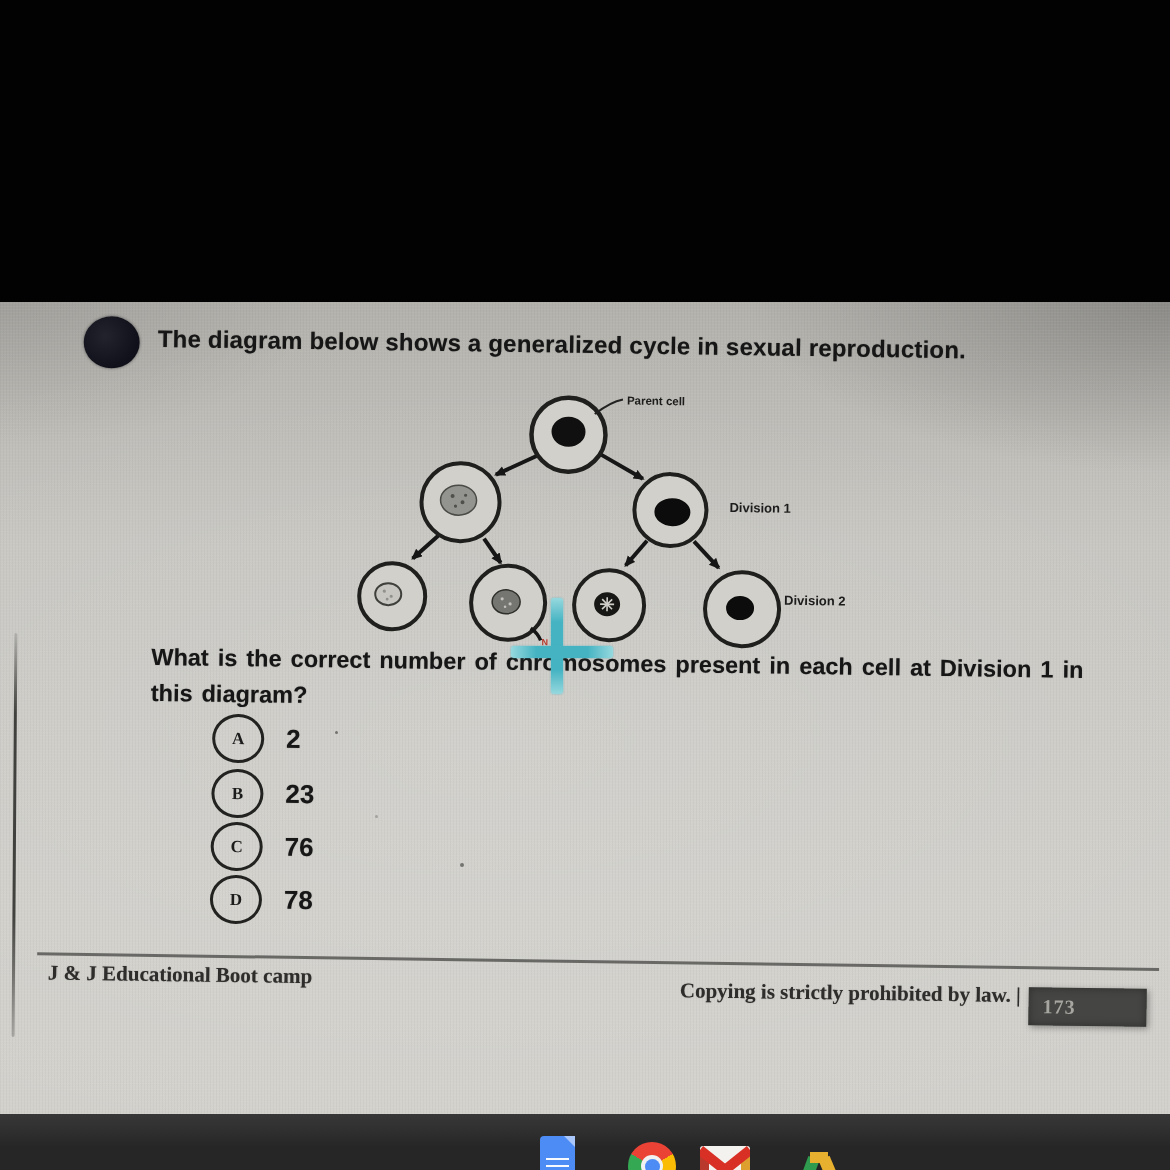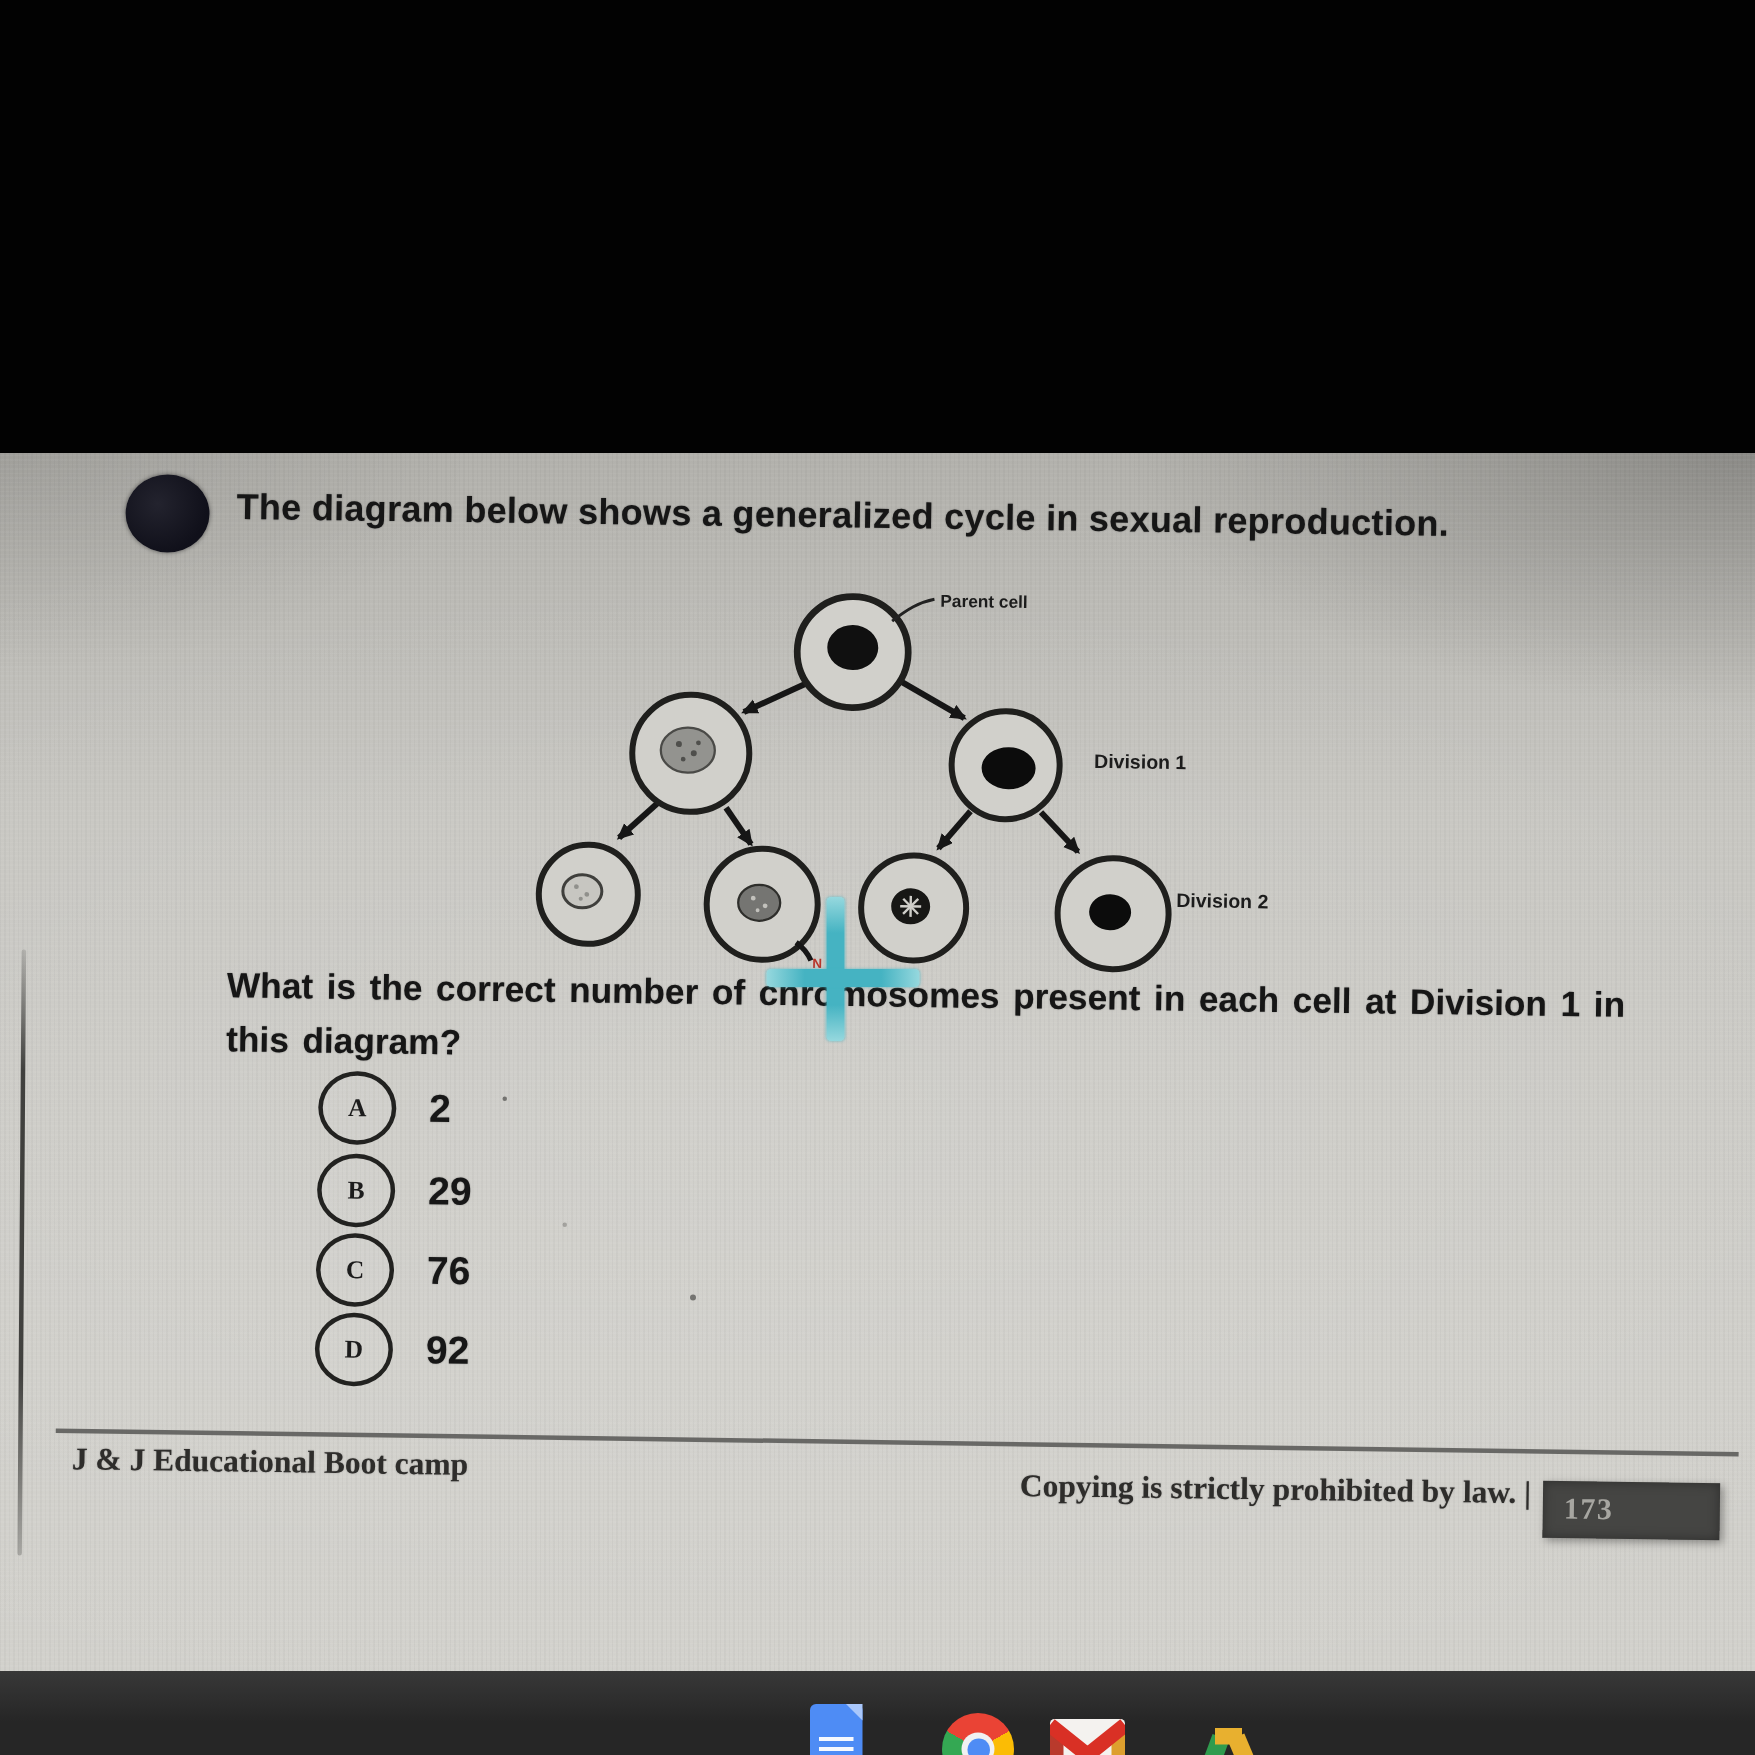--- a/index.html
+++ b/index.html
@@ -160,29 +160,29 @@
 
       <div class="prompt-line" style="top:341px;">What is the correct number of chromosomes present in each cell at Division 1 in</div>
       <div class="prompt-line" style="top:377px;">this diagram?</div>
 
       <div class="opt-row" style="top:410px;">
         <div class="opt-circle">A</div>
         <div class="opt-value">2</div>
       </div>
       <div class="opt-row" style="top:465px;">
         <div class="opt-circle">B</div>
-        <div class="opt-value">29</div>
+        <div class="opt-value">23</div>
       </div>
       <div class="opt-row" style="top:518px;">
         <div class="opt-circle">C</div>
         <div class="opt-value">76</div>
       </div>
       <div class="opt-row" style="top:571px;">
         <div class="opt-circle">D</div>
-        <div class="opt-value">92</div>
+        <div class="opt-value">78</div>
       </div>
 
       <div class="footer-rule"></div>
       <div class="footer-left">J &amp; J Educational Boot camp</div>
       <div class="footer-right">Copying is strictly prohibited by law. |</div>
       <div class="page-badge">173</div>
     </div>
 
     <div class="left-mark"></div>
     <div class="speck" style="left:460px;top:561px;width:4px;height:4px;"></div>

